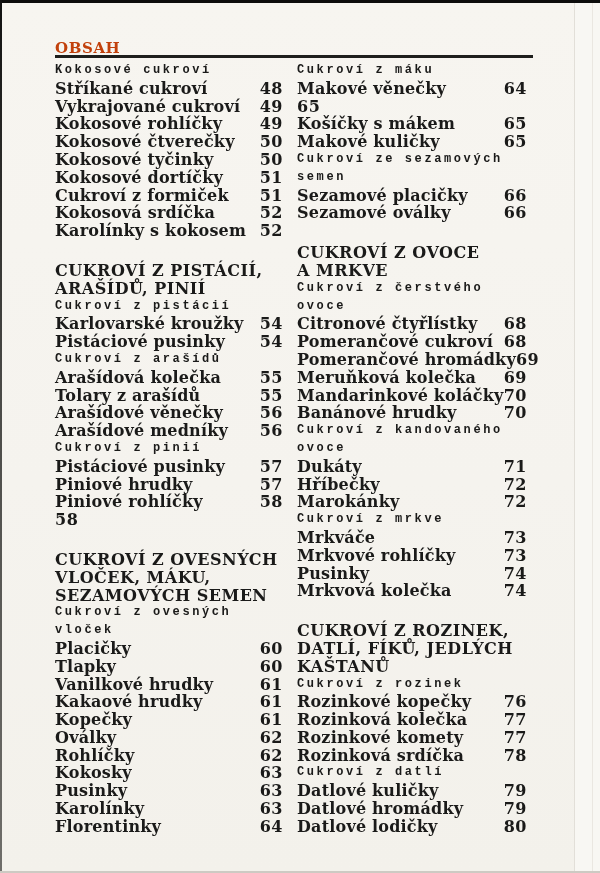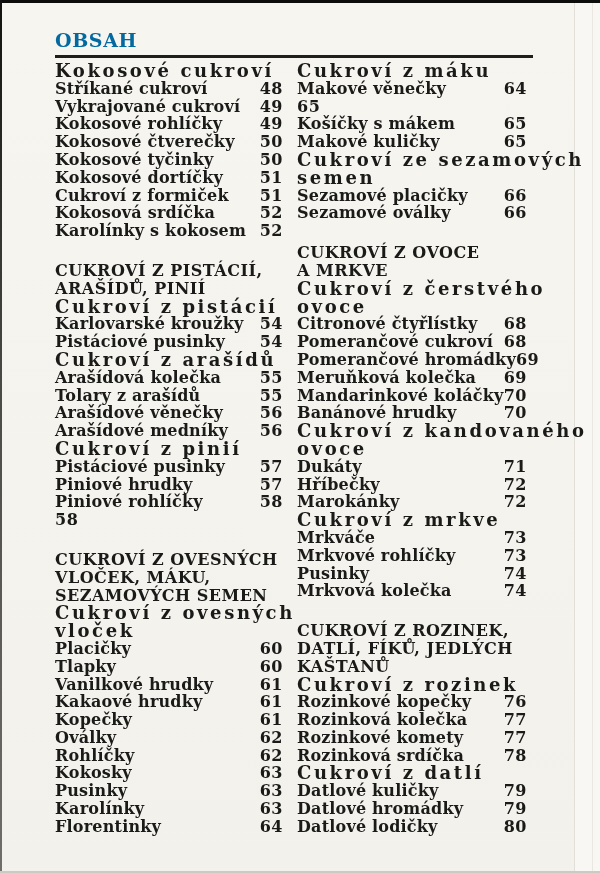--- a/index.html
+++ b/index.html
@@ -9,31 +9,31 @@
     font-family:"DejaVu Serif", serif;
   }
   .page{position:absolute;inset:0;}
   .edge-top{position:absolute;left:0;top:0;width:600px;height:3px;background:#0d0d0c;}
   .edge-left{position:absolute;left:0;top:0;width:2px;height:873px;
     background:linear-gradient(180deg,#121211 0%,#4a4a47 45%,#6f6e6a 100%);}
   .page-edge-right{position:absolute;left:574px;top:3px;right:0;bottom:0;
     background:#f8f7f3;border-left:1px solid #e2dfd8;}
   .edge-right-outer{position:absolute;left:592px;top:3px;bottom:0;width:1px;background:#eae7e1;}
   .edge-bottom{position:absolute;left:0;bottom:0;width:600px;height:2px;background:#cdcac3;}
-  .obsah{position:absolute;left:55px;top:29px;font-size:19px;font-weight:700;
-    letter-spacing:.6px;color:#0369a1;}
+  .obsah{position:absolute;left:55px;top:39px;font-size:15px;font-weight:700;
+    letter-spacing:.6px;color:#c2410c;}
   .rule{position:absolute;left:55px;top:55px;width:478px;height:2.5px;background:#1e1e1c;}
   .col{position:absolute;top:62px;}
   .col.left{left:55px;width:228px;}
   .col.right{left:297px;width:230px;}
   .row{height:17.8px;line-height:17.8px;font-size:16px;font-weight:700;
     color:#1a1a19;white-space:nowrap;}
   .row.gap{height:22px;}
   .row.major{letter-spacing:.5px;}
-  .row.sub{letter-spacing:2.6px;font-size:18px;}
+  .row.sub{letter-spacing:2.6px;font-size:12px;font-family:Liberation Mono, monospace;}
   .row.entry{display:flex;justify-content:space-between;}
   .row.entry .t{letter-spacing:.2px;}
   .row.entry .p{letter-spacing:.5px;}
 </style>
 </head>
 <body>
 
 <div class="page">
   <div class="page-edge-right"></div>
   <div class="edge-right-outer"></div>

